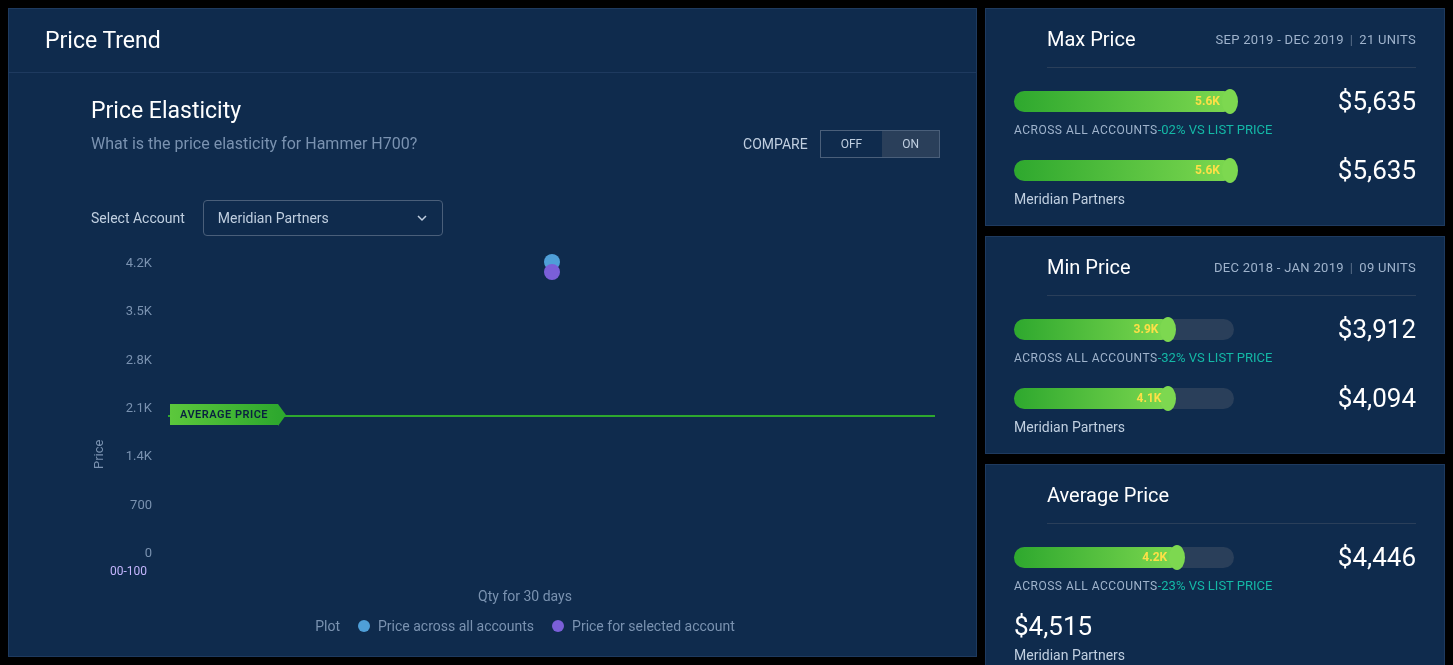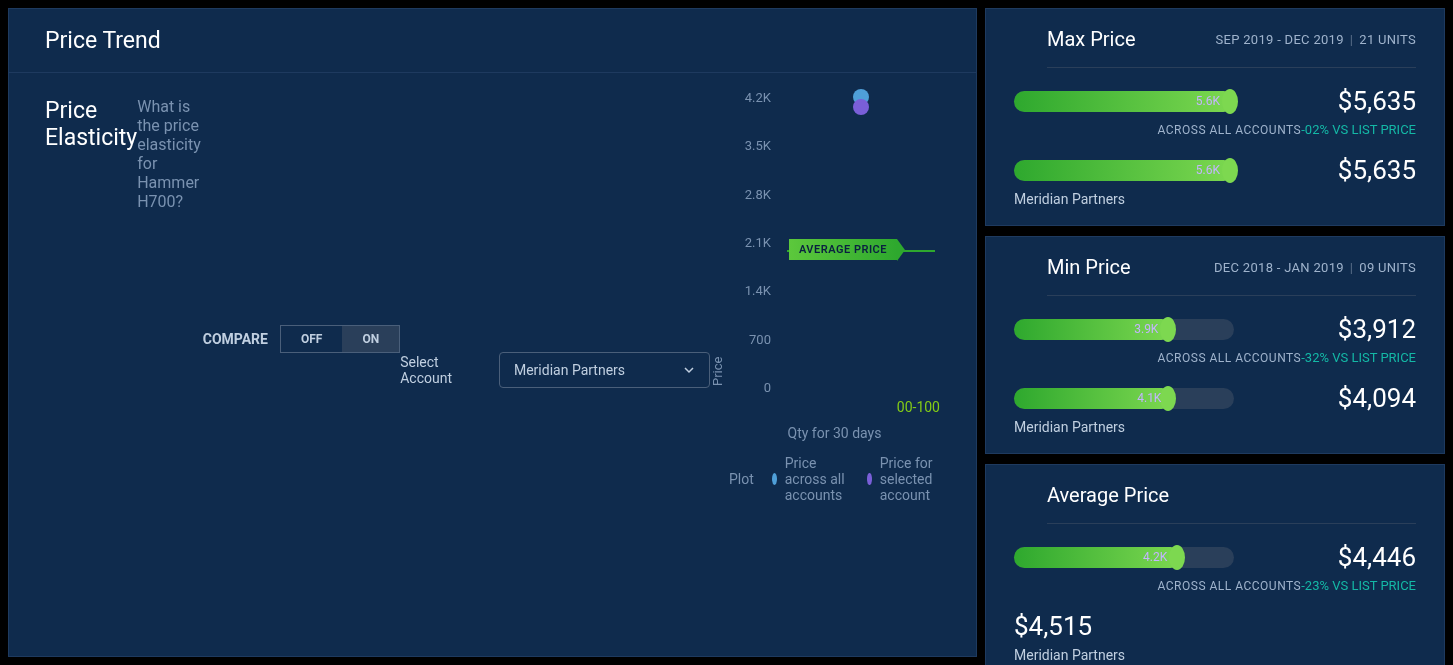--- a/index.html
+++ b/index.html
@@ -29,40 +29,40 @@
 }
 .panel-title {
   font-size: 23px;
   font-weight: 400;
   color: #fff;
 }
 .panel-body {
   padding: 24px 36px 10px 36px;
   flex: 1;
   display: flex;
-  flex-direction: row;
+  flex-direction: column;
+  margin-left: 46px;
 }
 .section-title {
   font-size: 23px;
   font-weight: 400;
   color: #fff;
   margin-bottom: 10px;
 }
 .question-text {
   font-size: 16px;
   color: #7a92b0;
   margin-bottom: 22px;
 }
 .controls-row {
   display: flex;
   justify-content: space-between;
   align-items: center;
   margin-bottom: 20px;
   margin-top: -45px;
-  font-weight: bold;
 }
 .compare-group {
   display: flex;
   align-items: center;
   gap: 12px;
   margin-left: auto;
 }
 .compare-label {
   font-size: 14px;
   color: #c0cfe0;
@@ -183,23 +183,23 @@
 .dot {
   position: absolute;
   width: 16px;
   height: 16px;
   border-radius: 50%;
   transform: translate(-50%, -50%);
 }
 .dot-blue { background: #4f9fd8; }
 .dot-purple { background: #7a5fd8; }
 .x-tick {
-  text-align: right;
-  font-size: 14px;
-  color: #84cc16;
+  text-align: left;
+  font-size: 12px;
+  color: #c4b5fd;
   margin-top: 12px;
 }
 .x-label {
   text-align: center;
   font-size: 14px;
   color: #7a92b0;
   margin-top: 10px;
 }
 .legend-row {
   display: flex;
@@ -278,31 +278,31 @@
   width: 16px;
   background: #7dd850;
   border-radius: 50%;
 }
 .bar-text {
   position: absolute;
   right: 14px;
   top: 50%;
   transform: translateY(-50%);
   font-size: 12px;
-  font-weight: 400;
-  color: #c4b5fd;
+  font-weight: 700;
+  color: #fde047;
   z-index: 2;
 }
 .big-price {
   font-size: 26px;
   font-weight: 400;
 }
 .sub-row {
   display: flex;
-  justify-content: flex-end;
+  justify-content: flex-start;
   align-items: center;
   margin-bottom: 18px;
   margin-top: 2px;
 }
 .sub-label {
   font-size: 12px;
   color: #9fb3cc;
   letter-spacing: 0.5px;
 }
 .sub-pct {

